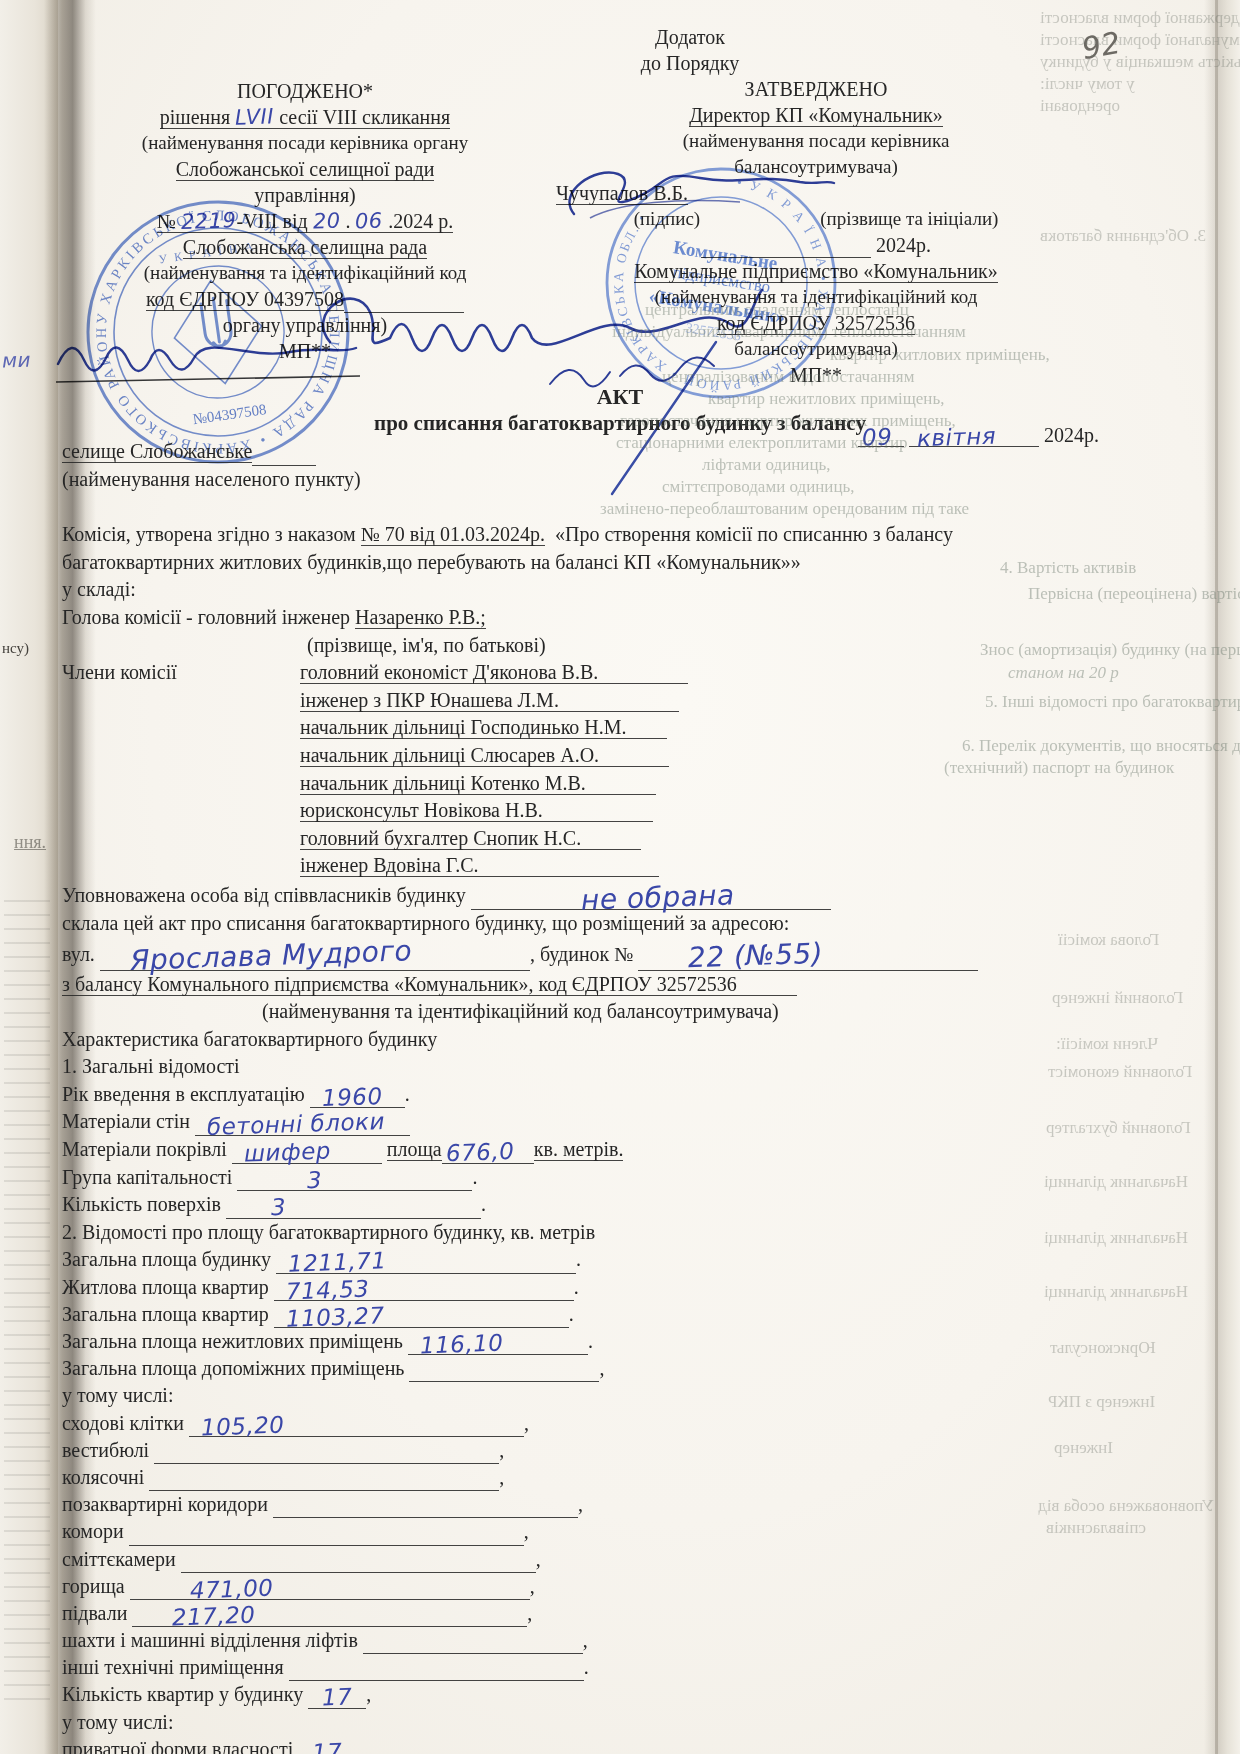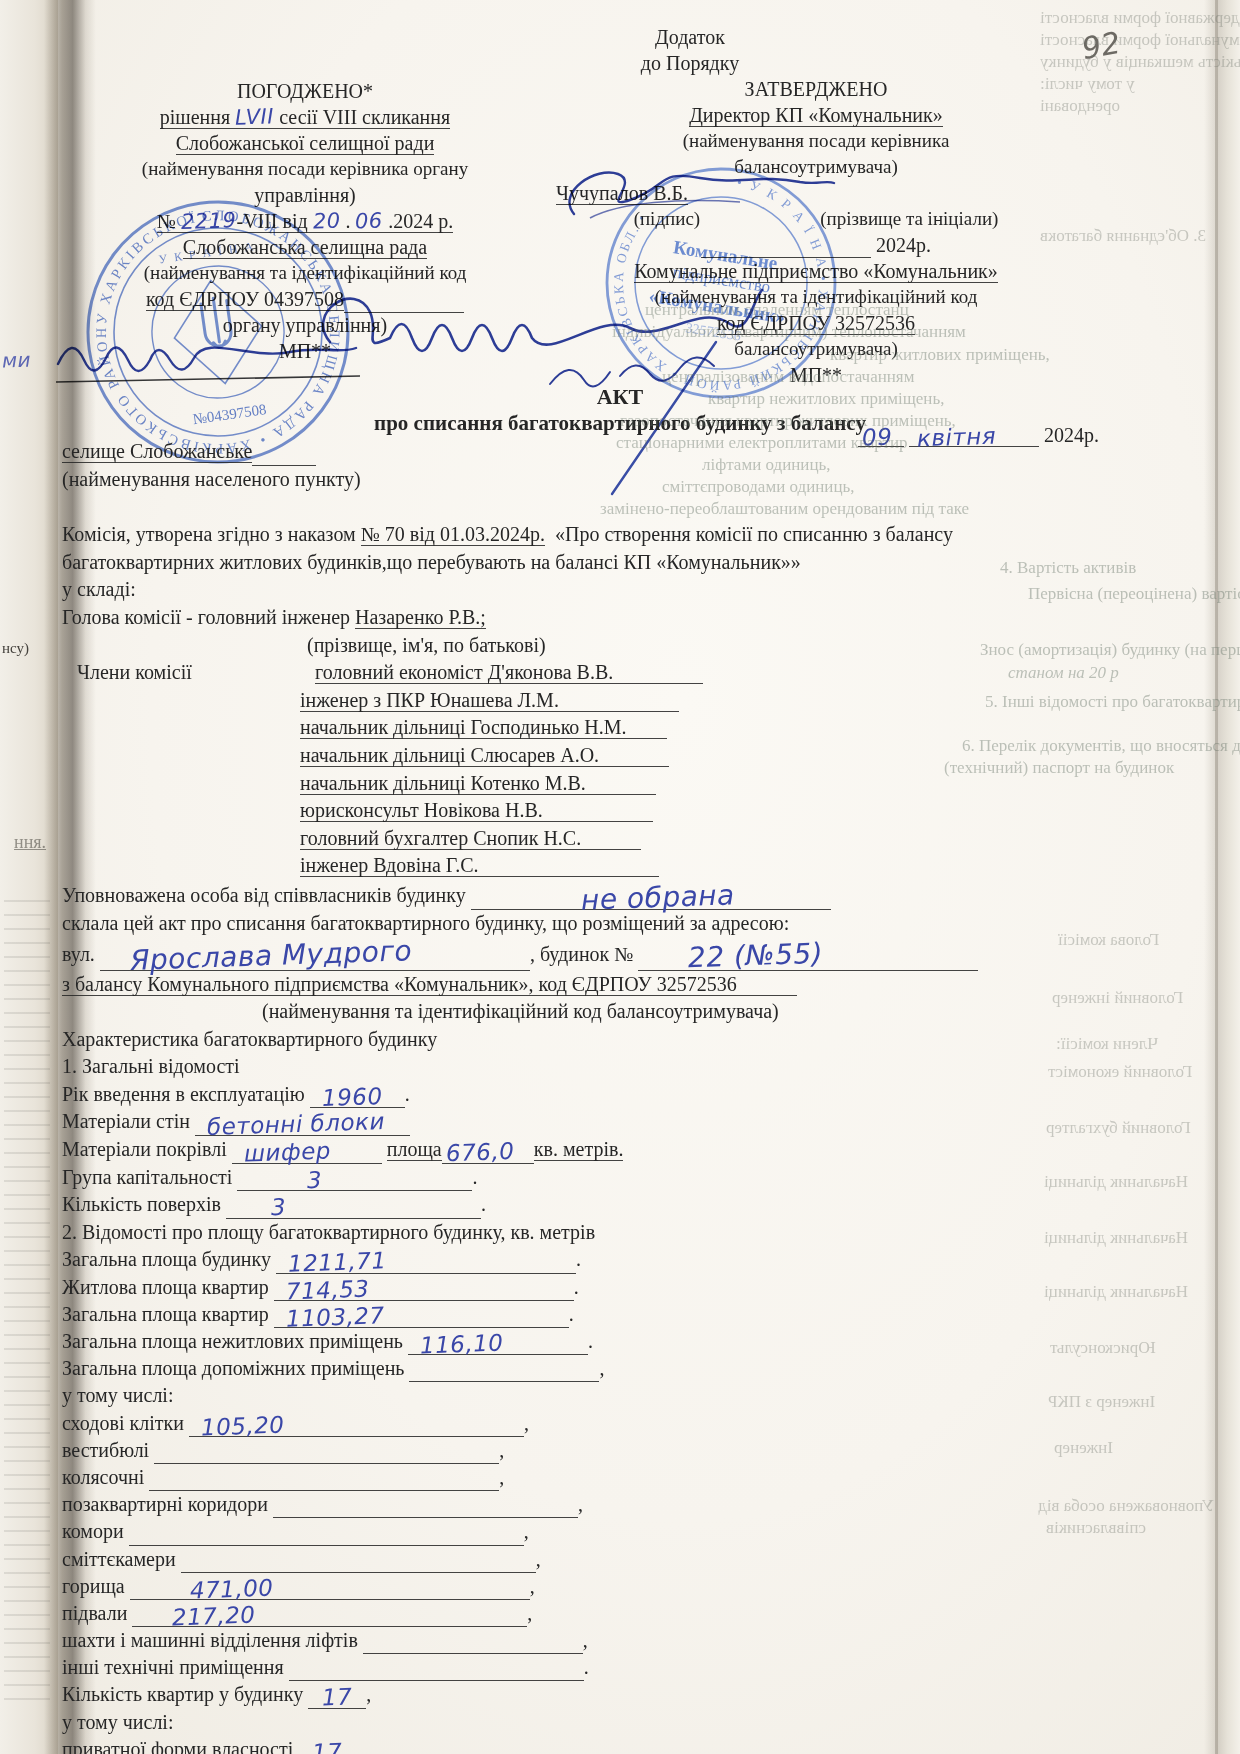--- a/index.html
+++ b/index.html
@@ -58,22 +58,22 @@
   <div class="abs pencil" style="left:1082px;top:28px;">92</div>
 
   <div class="abs ctr" style="left:560px;top:24px;width:260px;">
     <div class="ln">Додаток</div>
     <div class="ln">до Порядку</div>
   </div>
 
   <div class="abs ctr" style="left:66px;top:78px;width:478px;">
     <div class="ln">ПОГОДЖЕНО*</div>
     <div class="ln"><span class="us"><span>рішення</span> <span class="hw" style="font-size:21px;">LVII</span> <span>сесії VIII скликання</span></span></div>
+    <div class="ln cap">(найменування посади керівника органу</div>
     <div class="ln"><span class="us">Слобожанської селищної ради</span></div>
-    <div class="ln cap">(найменування посади керівника органу</div>
     <div class="ln">управління)</div>
     <div class="ln"><span class="us"><span>№</span> <span class="hw" style="font-size:21px;">2219</span><span>-VIII  від</span> <span class="hw" style="font-size:21px;">20</span> <span>.</span> <span class="hw" style="font-size:21px;">06</span> <span>.2024 р.</span></span></div>
     <div class="ln"><span class="us">Слобожанська селищна рада</span></div>
     <div class="ln cap">(найменування та ідентифікаційний код</div>
     <div class="ln"><span class="us">код ЄДРПОУ 04397508</span><span class="u" style="width:120px;"></span></div>
     <div class="ln">органу управління)</div>
     <div class="ln">МП**</div>
   </div>
 
   <div class="abs ctr" style="left:556px;top:76px;width:520px;">
@@ -156,21 +156,21 @@
 
   <div class="body">
     <div class="bl"><span class="us">селище Слобожанське</span><span class="u" style="width:64px;"></span></div>
     <div class="bl cap">(найменування населеного пункту)</div>
     <div class="bl" style="height:28px;"></div>
     <div class="bl"><span>Комісія, утворена згідно з  наказом</span> <span class="us">№ 70 від  01.03.2024р.</span>&nbsp; <span>«Про створення комісії по списанню з балансу</span></div>
     <div class="bl">багатоквартирних житлових будинків,що перебувають на балансі КП «Комунальник»»</div>
     <div class="bl">у складі:</div>
     <div class="bl"><span>Голова комісії - головний інженер</span> <span class="us">Назаренко Р.В.;</span></div>
     <div class="bl cap" style="padding-left:245px;">(прізвище, ім'я, по батькові)</div>
-    <div class="bl"><span style="display:inline-block;width:238px;margin-left:15px;">Члени комісії</span><span class="us" style="padding-right:90px;">головний економіст  Д'яконова В.В.</span></div>
+    <div class="bl"><span style="display:inline-block;width:238px;">Члени комісії</span><span class="us" style="padding-right:90px;">головний економіст  Д'яконова В.В.</span></div>
     <div class="bl" style="padding-left:238px;"><span class="us" style="padding-right:120px;">інженер з ПКР Юнашева Л.М.</span></div>
     <div class="bl" style="padding-left:238px;"><span class="us" style="padding-right:40px;">начальник дільниці Господинько Н.М.</span></div>
     <div class="bl" style="padding-left:238px;font-family:Liberation Serif, serif;"><span class="us" style="padding-right:70px;">начальник дільниці Слюсарев А.О.</span></div>
     <div class="bl" style="padding-left:238px;"><span class="us" style="padding-right:70px;">начальник дільниці Котенко М.В.</span></div>
     <div class="bl" style="padding-left:238px;"><span class="us" style="padding-right:110px;">юрисконсульт Новікова Н.В.</span></div>
     <div class="bl" style="padding-left:238px;"><span class="us" style="padding-right:60px;">головний бухгалтер Снопик Н.С.</span></div>
     <div class="bl" style="padding-left:238px;"><span class="us" style="padding-right:180px;">інженер Вдовіна Г.С.</span></div>
     <div class="bl" style="height:30px;line-height:30px;"><span>Уповноважена  особа від співвласників будинку</span> <span class="u" style="width:360px;"><span class="hw hwbig" style="left:110px;">не обрана</span></span></div>
     <div class="bl">склала цей акт про списання багатоквартирного будинку, що розміщений за адресою:</div>
     <div class="bl" style="height:33px;line-height:33px;"><span>вул.</span> <span class="u" style="width:430px;"><span class="hw hwbig" style="left:30px;bottom:-2px;">Ярослава Мудрого</span></span><span>, будинок №</span> <span class="u" style="width:340px;"><span class="hw hwbig" style="left:50px;bottom:-2px;">22 (№55)</span></span></div>

